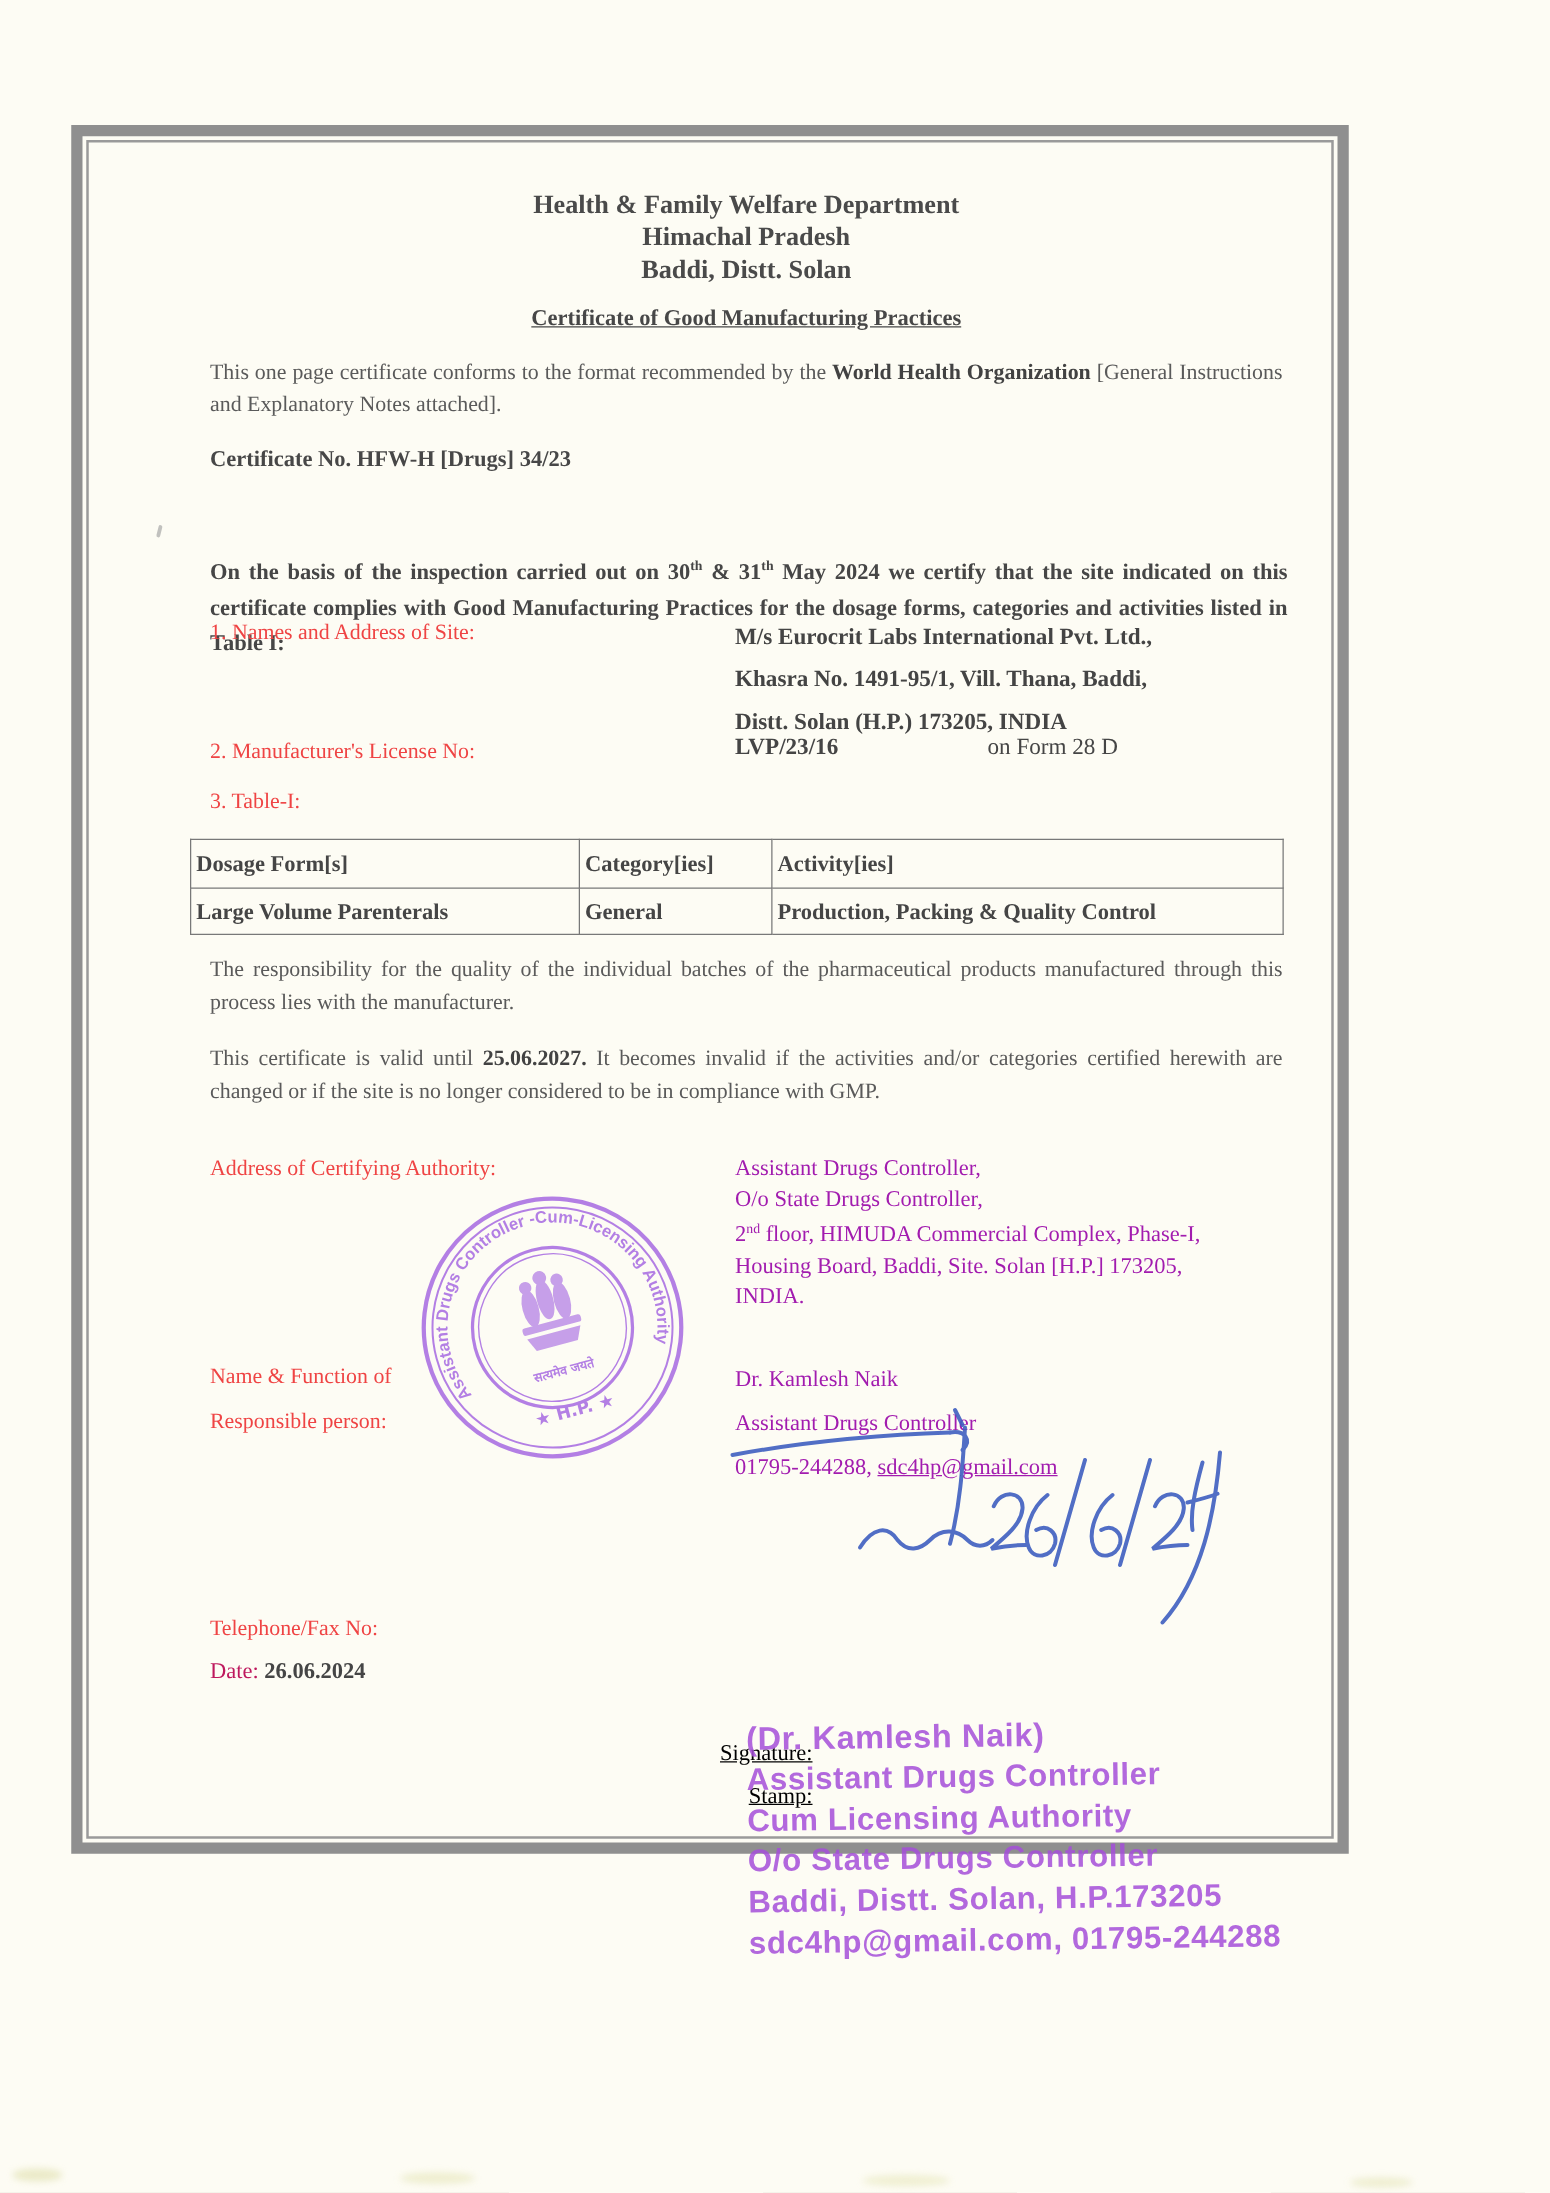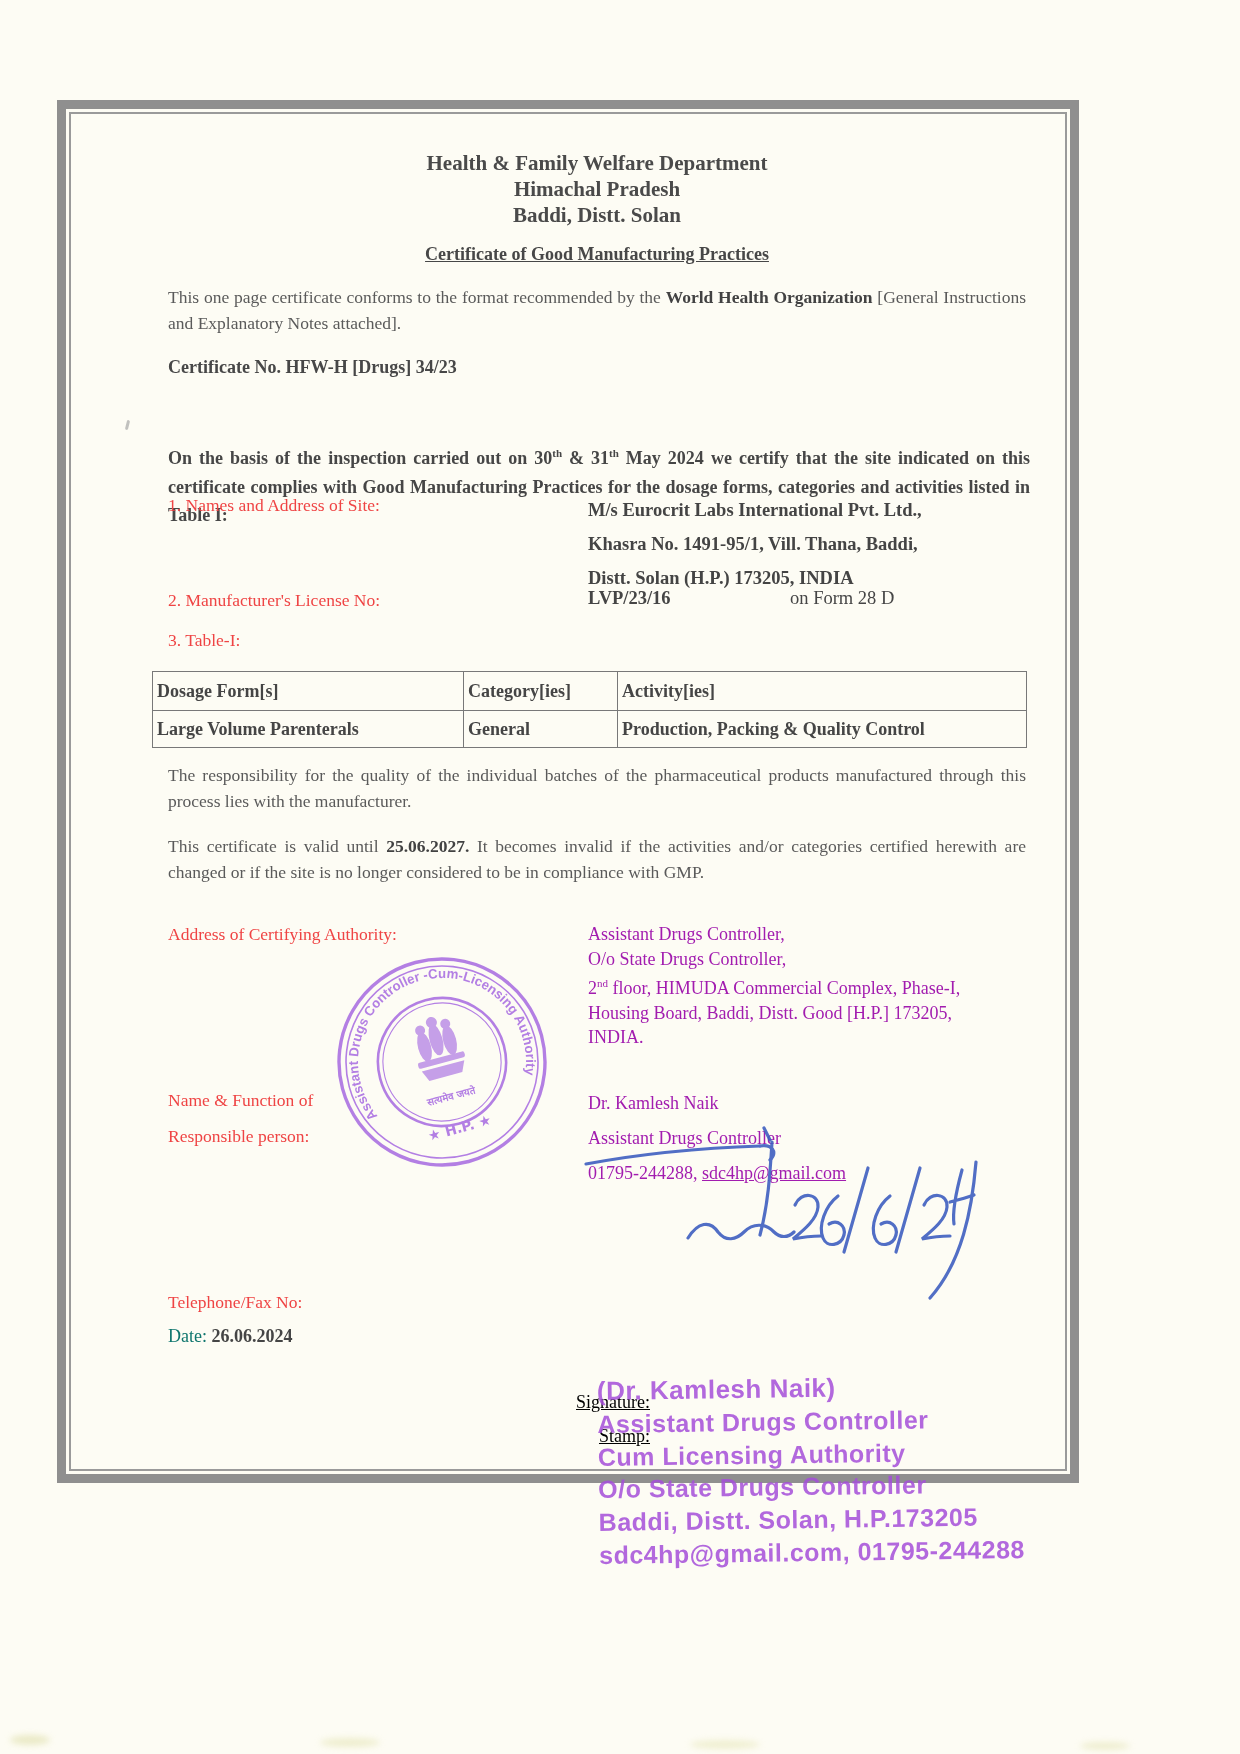--- a/index.html
+++ b/index.html
@@ -120,37 +120,37 @@
 
     <div class="abs para" style="top:733px; width:858px;">
       <span>This certificate is valid until </span><b>25.06.2027.</b><span> It becomes invalid if the activities and/or categories certified herewith are changed or if the site is no longer considered to be in compliance with GMP.</span>
     </div>
 
     <div class="abs label" style="top:824px;">Address of Certifying Authority:</div>
     <div class="abs detail" style="left:420px; top:822px; line-height:24.5px;">
       <div>Assistant Drugs Controller,</div>
       <div>O/o State Drugs Controller,</div>
       <div><span>2</span><sup>nd</sup><span> floor, HIMUDA Commercial Complex, Phase-I,</span></div>
-      <div>Housing Board, Baddi, Distt. Good [H.P.] 173205,</div>
+      <div>Housing Board, Baddi, Site. Solan [H.P.] 173205,</div>
       <div>INDIA.</div>
     </div>
 
     <div class="abs label" style="top:982px; line-height:36px;">
       <div>Name &amp; Function of</div>
       <div>Responsible person:</div>
     </div>
     <div class="abs detail" style="left:420px; top:986px;">
       <div>Dr. Kamlesh Naik</div>
       <div>Assistant Drugs Controller</div>
       <div><span>01795-244288, </span><span class="email">sdc4hp@gmail.com</span></div>
     </div>
 
     <div class="abs label" style="top:1192px;">Telephone/Fax No:</div>
     <div class="abs" style="top:1226px; font-size:18px;">
-      <span style="color:#0f766e;margin-top:38px;">Date: </span><b style="color:#454545;">26.06.2024</b>
+      <span style="color:#be185d;margin-top:38px;">Date: </span><b style="color:#454545;">26.06.2024</b>
     </div>
 
     <div class="abs sig-labels" style="left:322px; top:1285px; width:160px;">
       <div>Signature:</div>
       <div>Stamp:</div>
     </div>
 
     <div class="abs stamp-block" style="left:430px; top:1272px;">
       <div class="first">(Dr. Kamlesh Naik)</div>
       <div>Assistant Drugs Controller</div>

